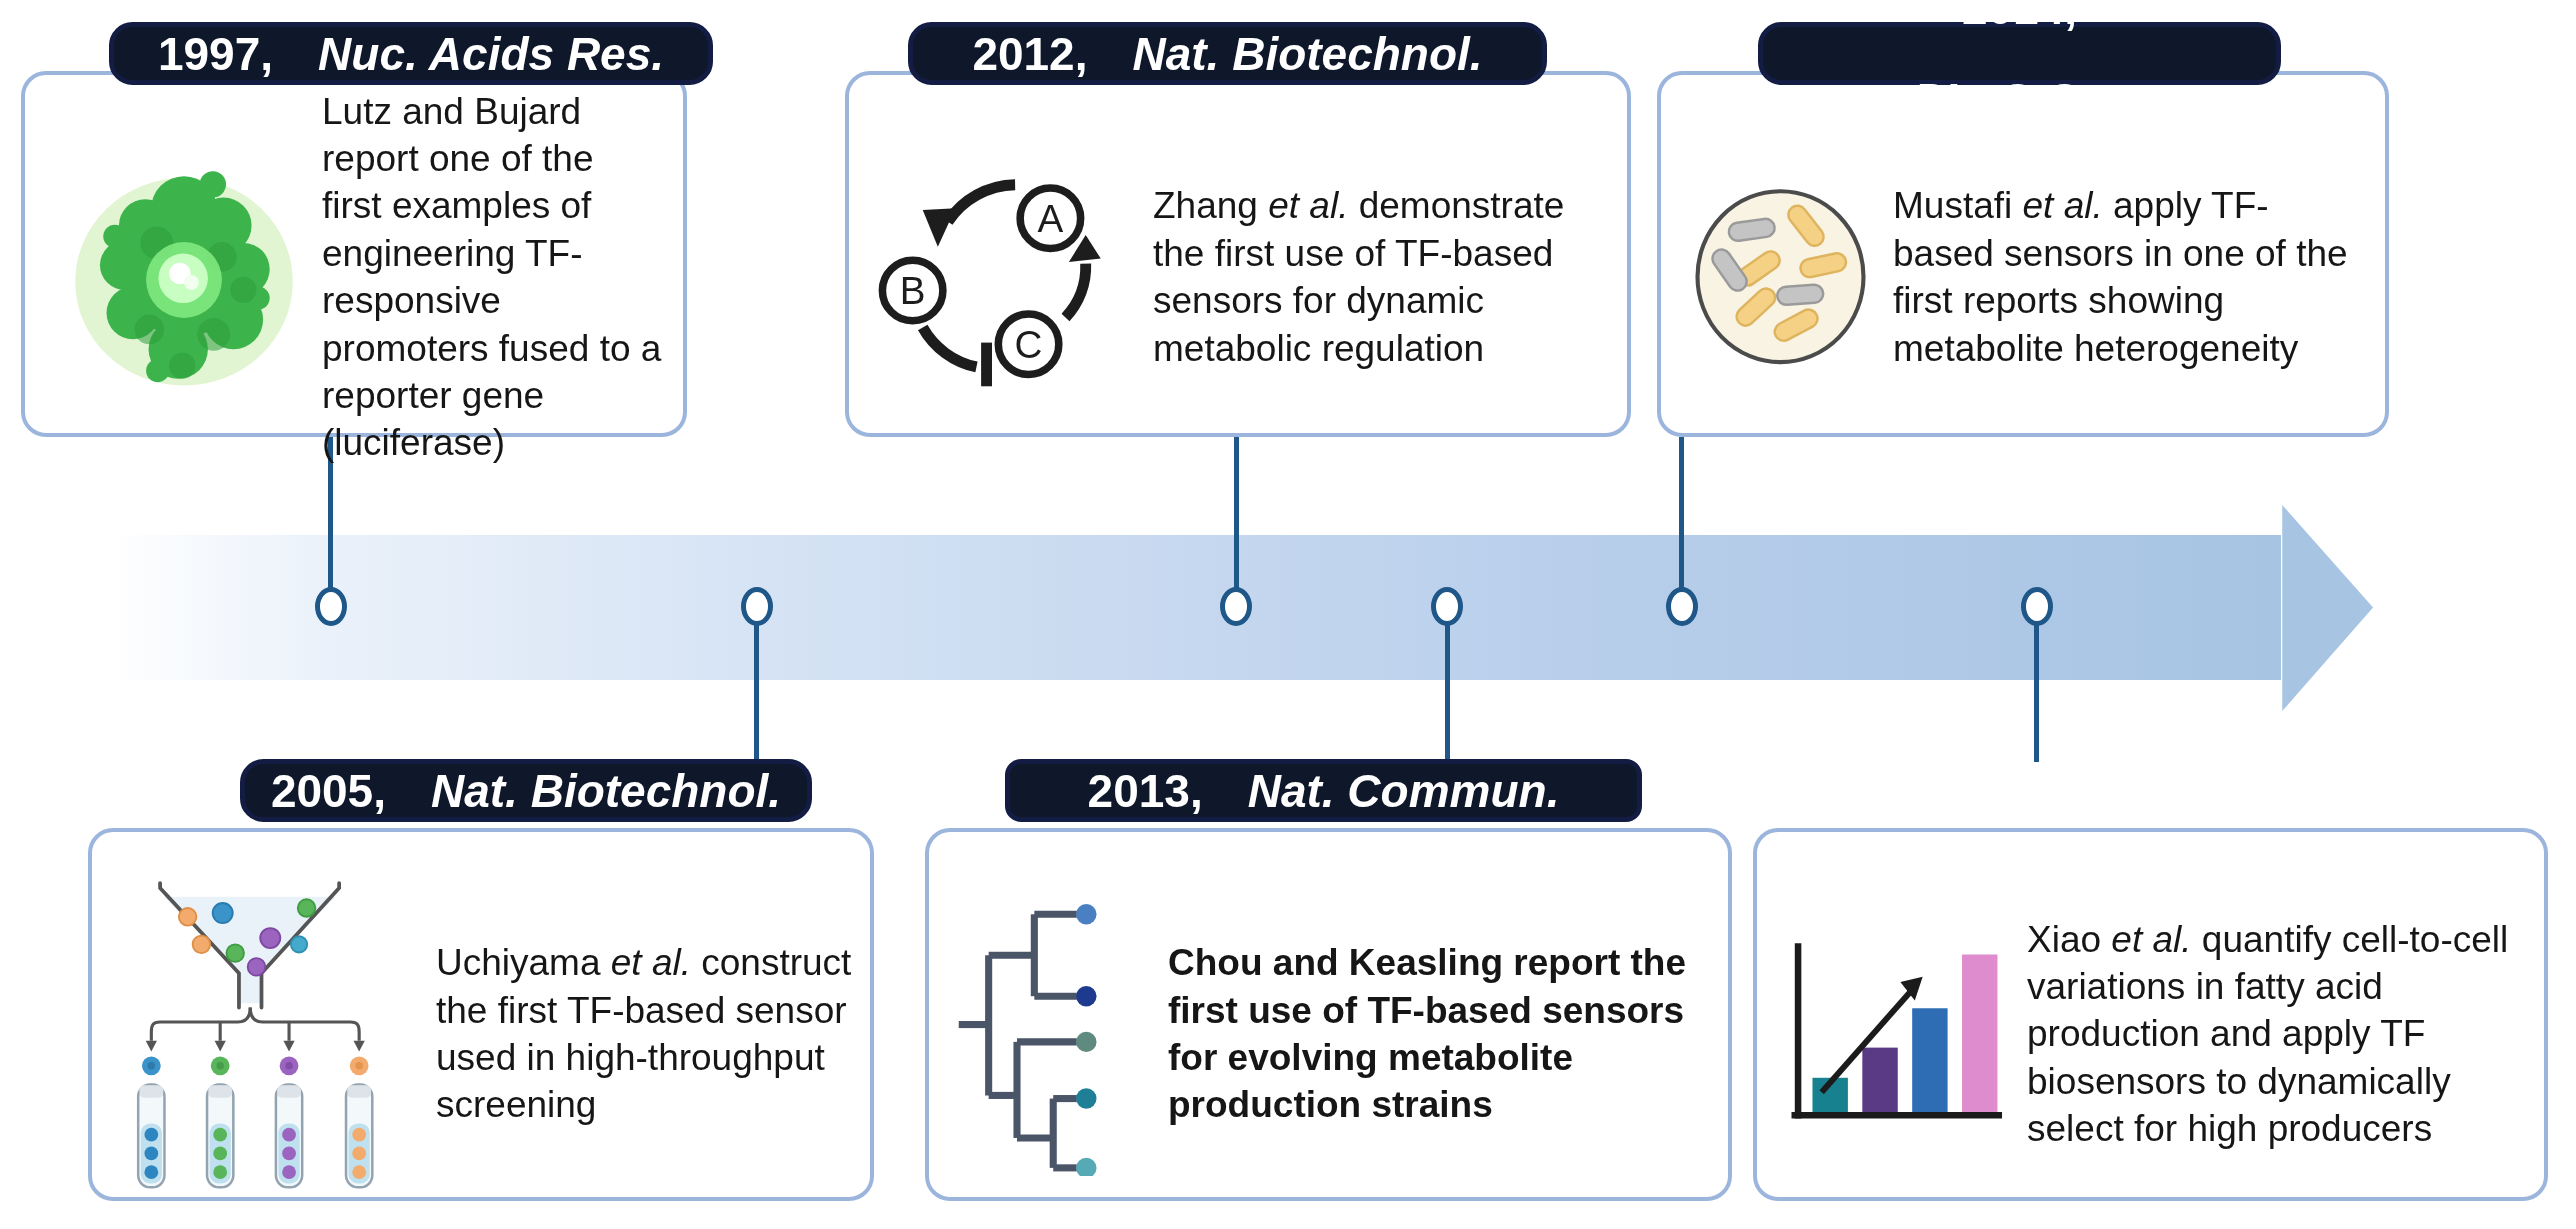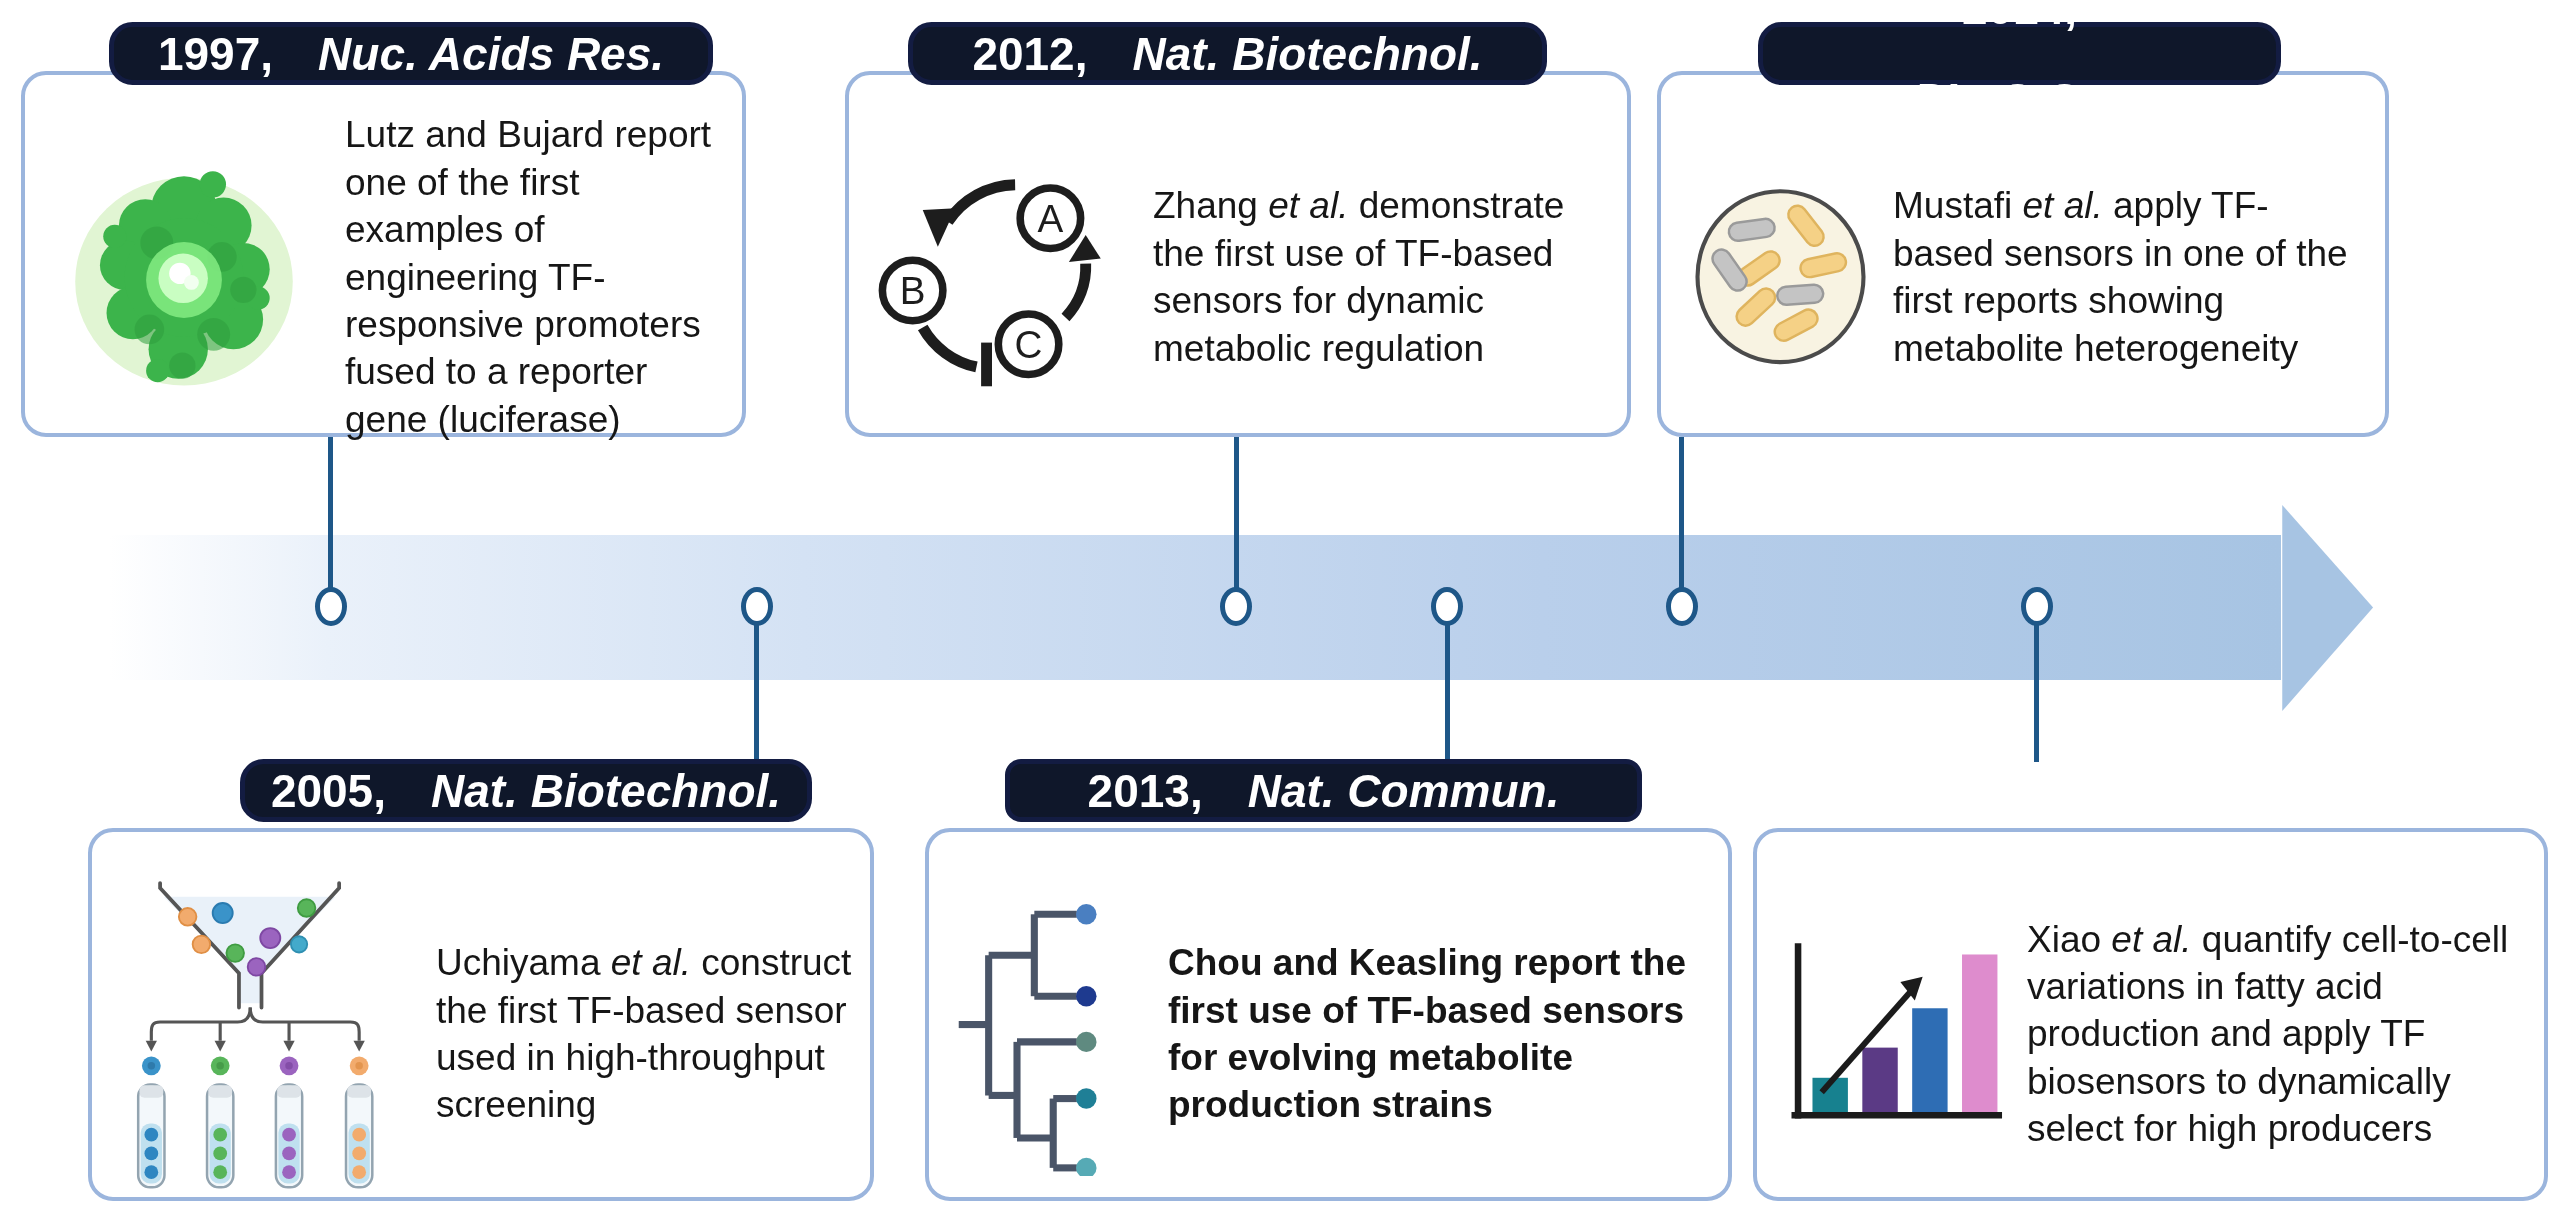--- a/index.html
+++ b/index.html
@@ -23,21 +23,21 @@
   .desc{margin:0;font-size:37px;line-height:1.28;color:#161616;}
   .desc em{font-style:italic;}
 
   
   .pill{position:absolute;height:63px;background:#0f172a;border:5px solid #131c42;border-radius:23.5px;
         box-sizing:border-box;display:flex;align-items:center;justify-content:center;
         color:#ffffff;font-size:46px;font-weight:700;white-space:nowrap;gap:38px;}
   .pill .journal{font-style:italic;margin-left:7px;}
 
   
-  #card1{left:21px;top:71px;width:725px;height:366px;padding:59px 21px 12.6px 35px;gap:37px;}
+  #card1{left:21px;top:71px;width:666px;height:366px;padding:59px 21px 12.6px 35px;gap:14px;}
   #card2{left:845px;top:71px;width:786px;height:366px;padding:59px 21px 12.6px 25px;gap:27px;}
   #card3{left:1657px;top:71px;width:732px;height:366px;padding:59px 17px 12.6px 29px;gap:22px;}
   #card4{left:88px;top:828px;width:786px;height:373px;padding:49px 15px 10px 29px;gap:39px;}
   #card5{left:925px;top:828px;width:807px;height:373px;padding:49px 18.5px 10px 25px;gap:25px;font-weight:bold;}
   #card6{left:1753px;top:828px;width:795px;height:373px;padding:49px 15px 10px 23.5px;gap:23.5px;}
   #desc1{width:471px;} #desc2{width:454px;} #desc3{width:469px;}
   #desc4{width:425px;} #desc5{width:542px;} #desc6{width:517px;}
   #pill1{left:109px;top:22px;width:604px;}
   #pill2{left:908px;top:22px;width:639px;}
   #pill3{left:1758px;top:22px;width:523px;flex-direction:column;}

